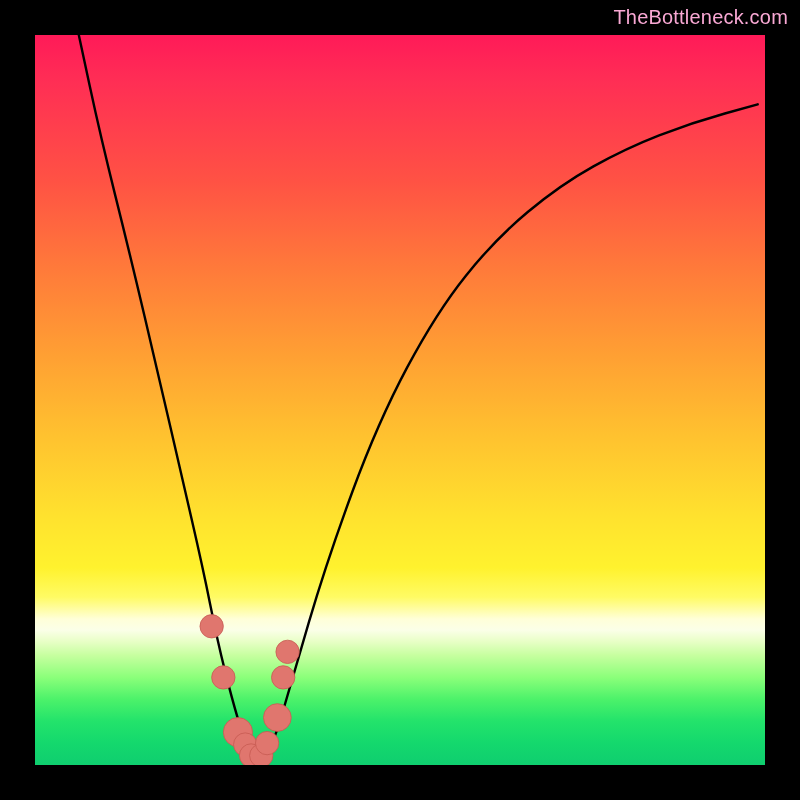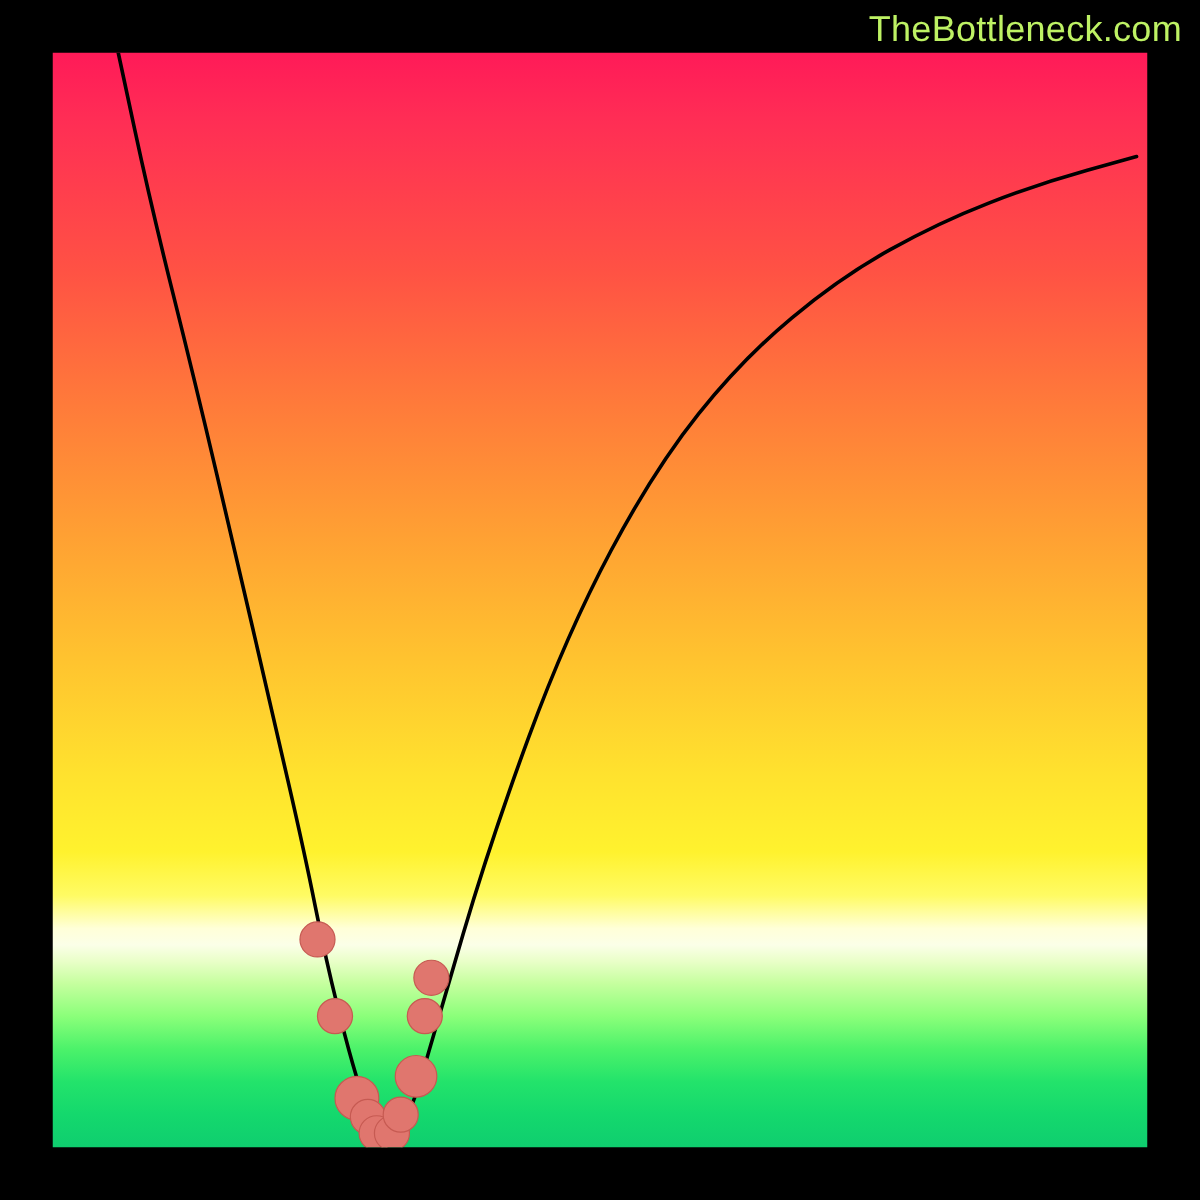--- a/index.html
+++ b/index.html
@@ -13,22 +13,22 @@
   }
   .stage {
     position: relative;
     width: 800px;
     height: 800px;
   }
   .watermark {
     position: absolute;
     top: 6px;
     right: 12px;
-    color: #bef264;
-    font-size: 24px;
+    color: #f9a8d4;
+    font-size: 20px;
     font-weight: 500;
     letter-spacing: 0.2px;
     z-index: 30;
     user-select: none;
   }
   .plot-area {
     position: absolute;
     left: 35px;
     top: 35px;
     width: 730px;

